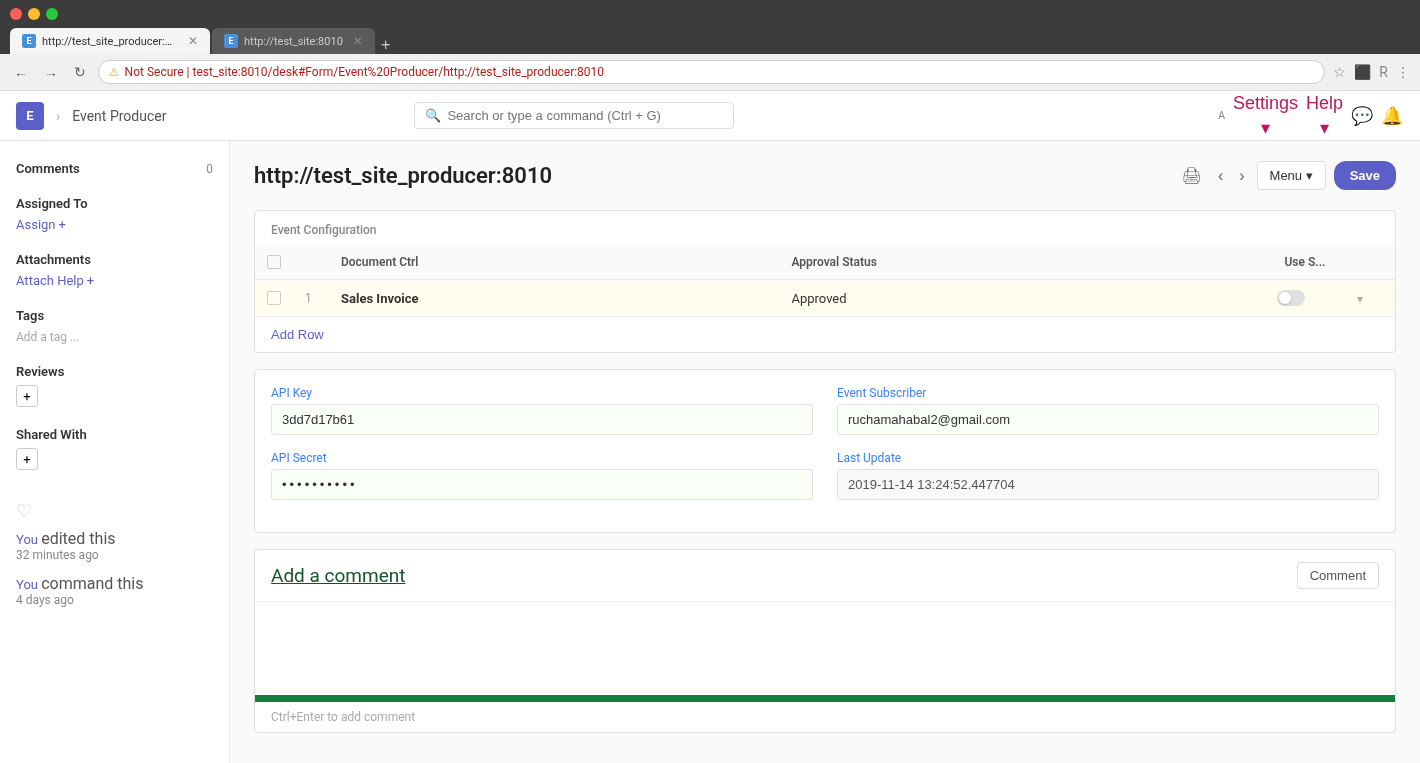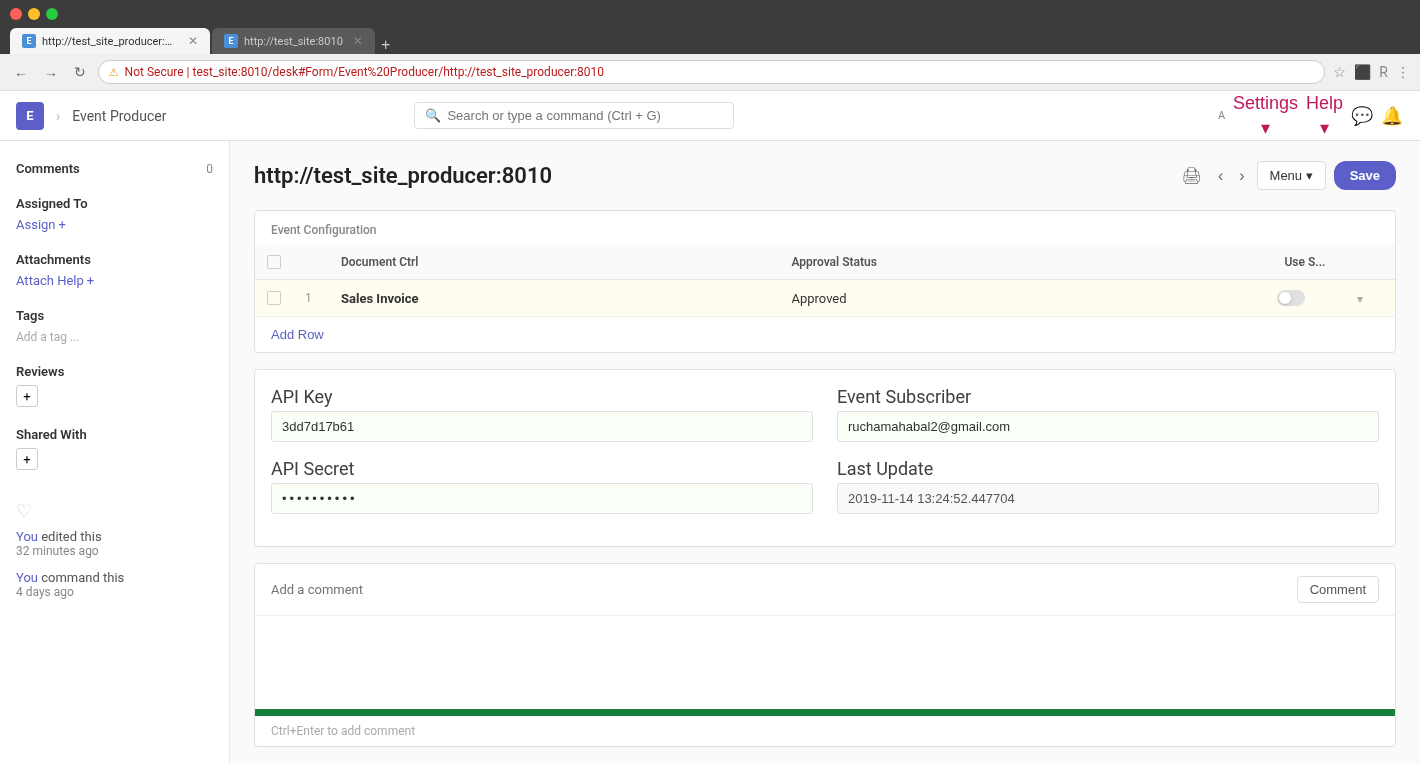--- a/index.html
+++ b/index.html
@@ -50,21 +50,21 @@
     .sidebar-section-header { display: flex; align-items: center; justify-content: space-between; margin-bottom: 6px; }
     .sidebar-section-title { font-weight: 600; color: #333; font-size: 13px; }
     .sidebar-section-count { color: #888; font-size: 12px; }
     .sidebar-link { color: #5b5fc7; font-size: 13px; cursor: pointer; display: inline-flex; align-items: center; gap: 3px; }
 
     
     .activity-section { margin-top: 30px; }
     .activity-heart { color: #ccc; font-size: 18px; margin-bottom: 8px; }
     .activity-item { margin-bottom: 12px; }
     .activity-you { color: #5b5fc7; font-size: 13px; }
-    .activity-text { color: #555; font-size: 13px; }
+    .activity-text { color: #555; font-size: 16px; }
     .activity-time { color: #888; font-size: 12px; }
 
     
     .main-content { flex: 1; padding: 20px 24px; background: #fafafa; }
     .page-title-bar { display: flex; align-items: center; justify-content: space-between; margin-bottom: 20px; }
     .page-title { font-size: 22px; font-weight: 600; color: #222; }
     .page-actions { display: flex; align-items: center; gap: 8px; }
     .icon-btn { background: none; border: none; cursor: pointer; color: #666; font-size: 16px; padding: 4px; }
     .menu-btn { background: white; border: 1px solid #ddd; border-radius: 4px; padding: 6px 12px; cursor: pointer; font-size: 13px; color: #333; display: flex; align-items: center; gap: 4px; }
     .save-btn { background: #5b5fc7; border: none; border-radius: 12px; padding: 7px 16px; cursor: pointer; font-size: 13px; color: white; font-weight: 600; }
@@ -86,29 +86,29 @@
     .toggle-switch { width: 28px; height: 16px; background: #ccc; border-radius: 8px; position: relative; cursor: pointer; }
     .toggle-switch.off { background: #e0e0e0; }
     .toggle-knob { width: 12px; height: 12px; background: white; border-radius: 50%; position: absolute; top: 2px; left: 2px; box-shadow: 0 1px 3px rgba(0,0,0,0.2); }
     .dropdown-arrow { color: #aaa; cursor: pointer; font-size: 12px; }
     .add-row-btn { padding: 10px 16px; background: none; border: none; color: #5b5fc7; cursor: pointer; font-size: 13px; display: block; }
 
     
     .form-section { padding: 16px; }
     .form-row { display: flex; gap: 24px; margin-bottom: 16px; }
     .form-group { flex: 1; }
-    .form-label { font-size: 18px; color: #404040; margin-bottom: 4px; display: block; }
+    .form-label { font-size: 12px; color: #3b82f6; margin-bottom: 4px; display: block; }
     .form-input { width: 100%; border: 1px solid #e0e0e0; border-radius: 3px; padding: 7px 10px; font-size: 13px; color: #333; background: #fafff8; }
     .form-input.readonly { background: #f9f9f9; color: #555; }
     .form-input.password { letter-spacing: 3px; }
 
     
     .comment-card { background: white; border: 1px solid #e0e0e0; border-radius: 4px; }
     .comment-header { display: flex; align-items: center; justify-content: space-between; padding: 12px 16px; border-bottom: 1px solid #f0f0f0; }
-    .comment-label { color: #737373; font-size: 13px; }
+    .comment-label { color: #14532d; font-size: 19px; text-decoration: underline; }
     .comment-btn { background: none; border: 1px solid #ddd; border-radius: 4px; padding: 5px 12px; cursor: pointer; font-size: 13px; color: #555; }
     .comment-textarea { width: 100%; border: none; outline: none; padding: 12px 16px; font-size: 13px; color: #333; resize: none; min-height: 90px; }
     .comment-footer { padding: 8px 16px; color: #aaa; font-size: 12px; border-top: 7px solid #15803d; }
 
     .checkbox { width: 14px; height: 14px; border: 1px solid #ccc; border-radius: 2px; cursor: pointer; }
     .row-highlight { background: #fffdf0; }
   </style>
 </head>
 <body>
 

